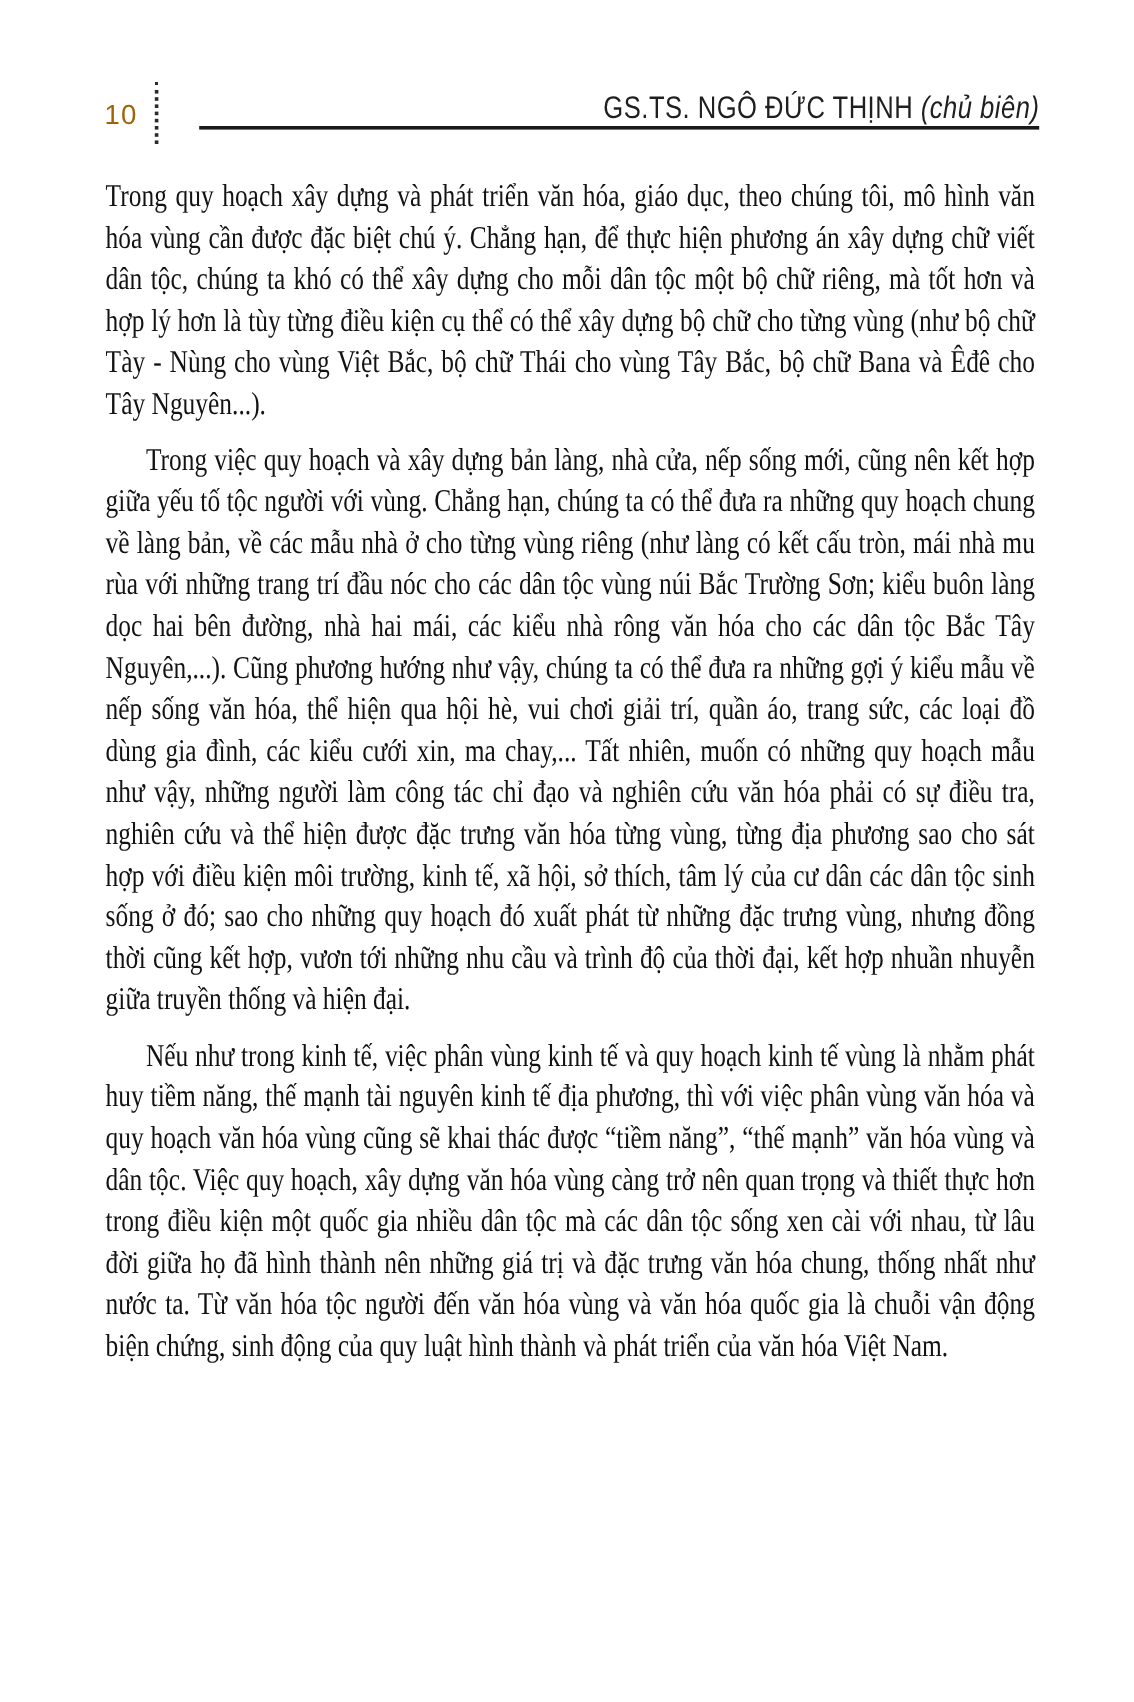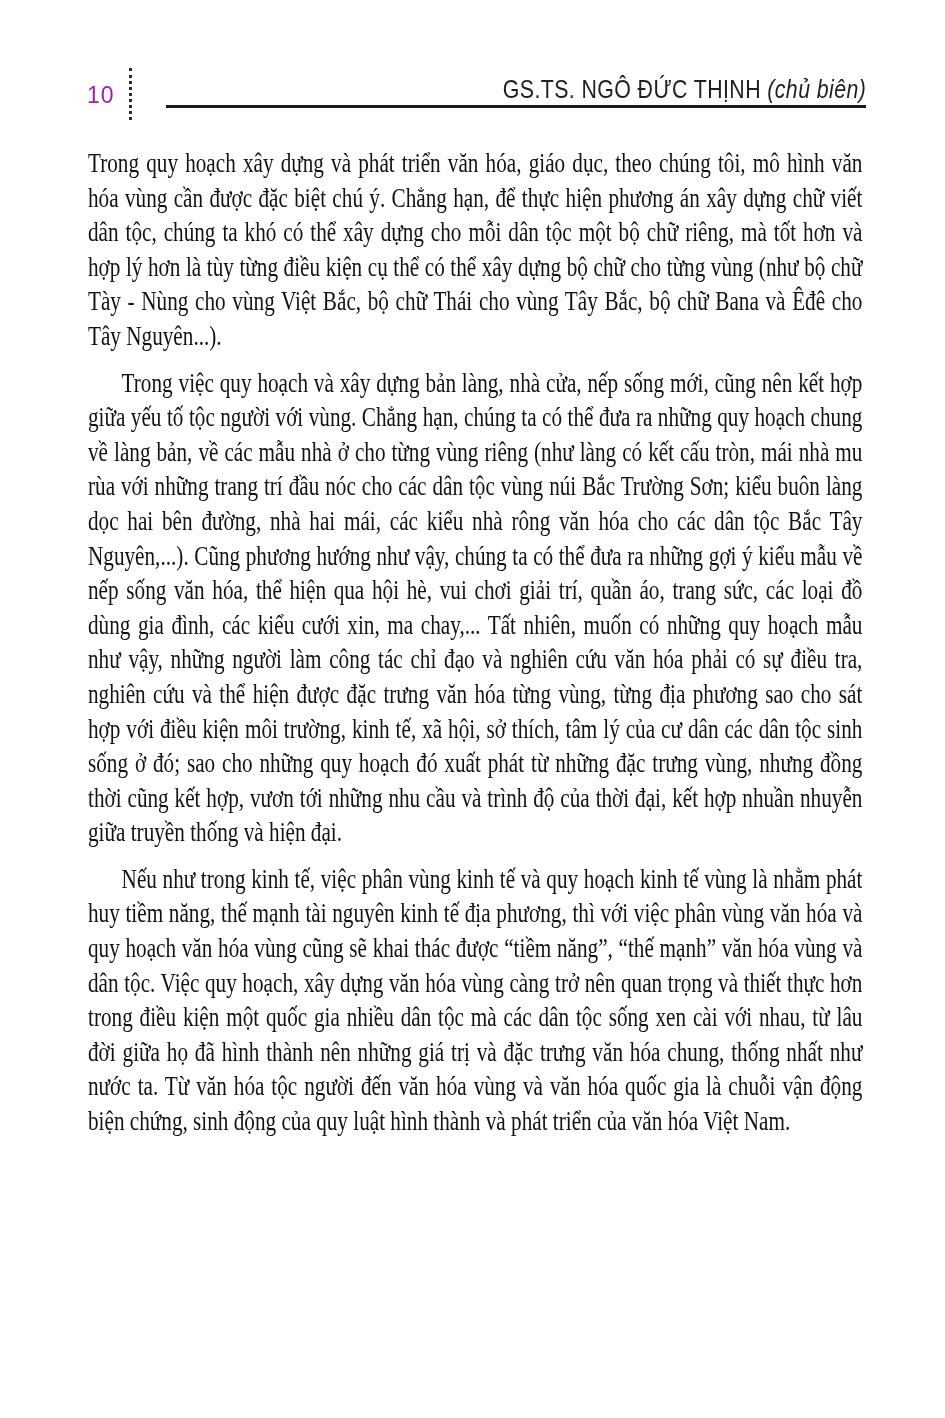--- a/index.html
+++ b/index.html
@@ -15,21 +15,21 @@
   }
 
   
   .page-number {
     position: absolute;
     left: 87px;
     top: 82px;
     font-family: "Liberation Sans", sans-serif;
     font-size: 23px;
     letter-spacing: 1px;
-    color: #a21caf;
+    color: #a16207;
   }
   .header-vdivider {
     position: absolute;
     left: 129px;
     top: 68px;
     height: 52px;
     width: 0;
     border-left: 3px dotted #2a2a2a;
   }
   .header-right {

